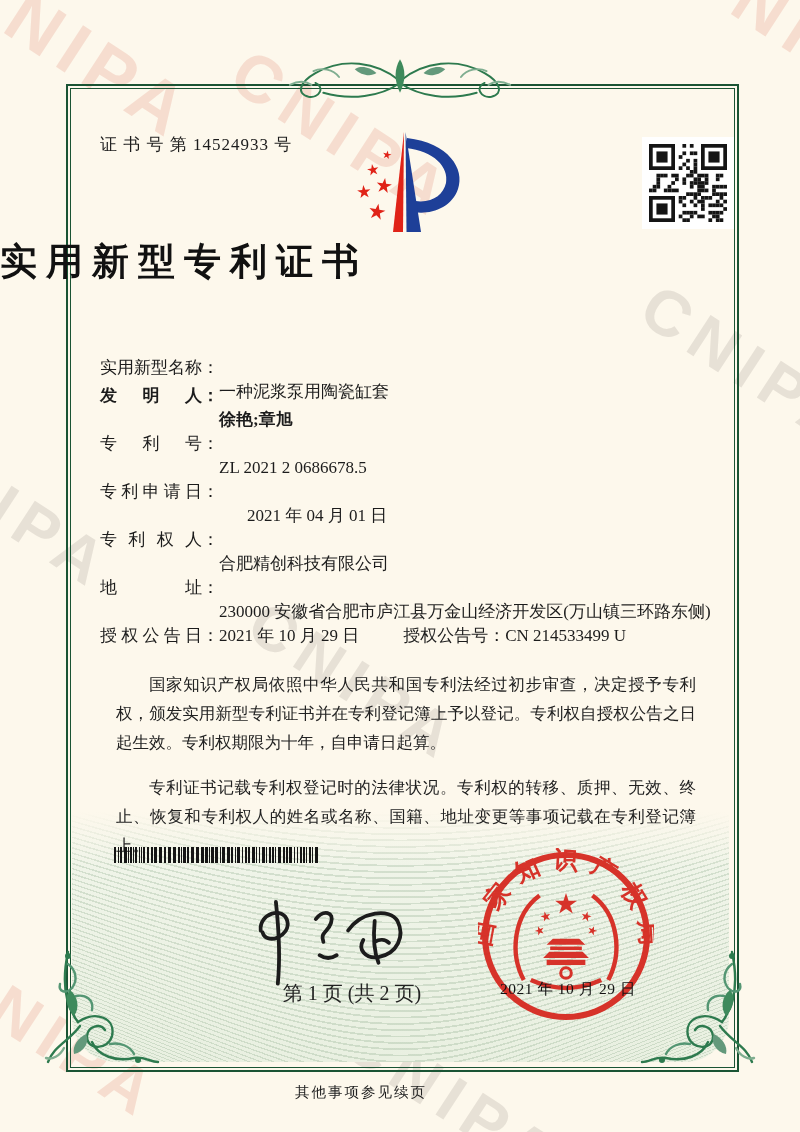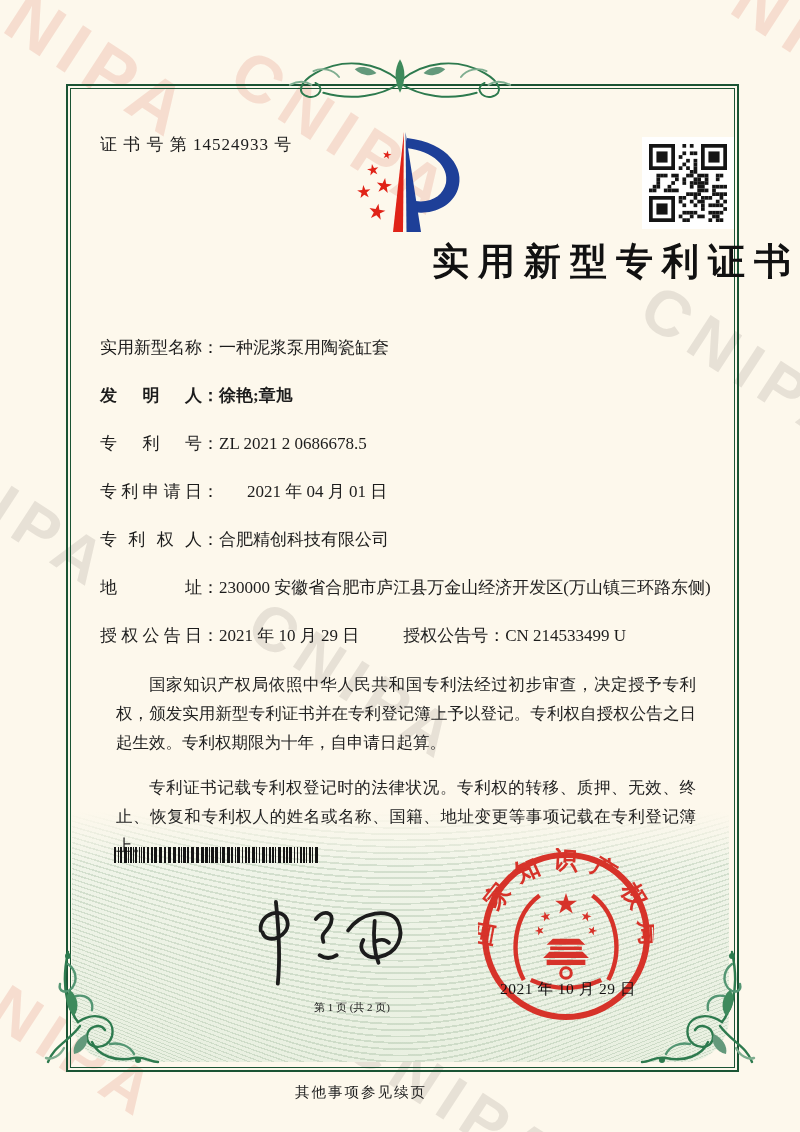--- a/index.html
+++ b/index.html
@@ -40,49 +40,49 @@
   .orn{position:absolute;z-index:3;pointer-events:none;}
   .orn-top{left:282px;top:47px;width:236px;height:64px;}
   .orn-bl{left:40px;top:950px;width:125px;height:125px;}
   .orn-br{left:635px;top:950px;width:125px;height:125px;transform:scaleX(-1);}
 
   
   .cert-no{position:absolute;left:100px;top:133px;font-size:17px;letter-spacing:1px;z-index:2;}
   .logo{position:absolute;left:331px;top:126px;width:148px;height:112px;z-index:2;}
   .qrbox{position:absolute;left:642px;top:137px;width:92px;height:92px;background:#ffffff;z-index:2;}
   .qrbox svg{position:absolute;left:7px;top:7px;}
-  .title{position:absolute;left:0;right:0;top:237px;text-align:right;
+  .title{position:absolute;left:0;right:0;top:237px;text-align:left;
          font-size:37px;font-weight:700;letter-spacing:9px;color:#111;z-index:2;}
 
   
   .frow{position:absolute;left:100px;right:86px;display:flex;align-items:flex-start;
         font-size:17px;line-height:26px;z-index:2;}
   .flabel{white-space:pre;flex:none;}
-  .fvalue{flex:1;}
-  .r0{top:335px;} .r1{top:383px;font-weight:bold;} .r2{top:431px;} .r3{top:479px;gap:28px;}
+  .fvalue{flex:1;margin-top:24px;}
+  .r0{top:355px;} .r1{top:383px;font-weight:bold;} .r2{top:431px;} .r3{top:479px;gap:28px;}
   .r4{top:527px;} .r5{top:575px;} .r6{top:623px;}
   .grant2{margin-left:44px;white-space:nowrap;}
 
   
   .paras{position:absolute;left:100px;right:88px;top:654px;z-index:2;
          font-size:16.5px;line-height:29px;text-align:justify;color:#222;}
   .paras p{margin:16px;text-indent:2em;}
 
   
   .barcode{position:absolute;left:114px;top:847px;z-index:2;}
   .signer{position:absolute;left:112px;top:916px;z-index:2;
           font-family:"Liberation Sans","DejaVu Sans",sans-serif;
           font-size:16px;font-weight:600;letter-spacing:3px;color:#222;}
   .signer div{margin-bottom:13px;}
   .signature{position:absolute;left:236px;top:890px;width:190px;height:100px;z-index:2;}
   .seal{position:absolute;left:478px;top:848px;width:176px;height:176px;z-index:3;opacity:.94;}
   .seal-date{position:absolute;left:482px;top:979px;width:172px;text-align:center;
              font-size:15.5px;color:#121212;z-index:4;letter-spacing:.5px;}
-  .page-foot{position:absolute;left:252px;top:1000px;width:200px;text-align:center;
-             font-size:11px;z-index:2;color:#222;}
+  .page-foot{position:absolute;left:252px;top:980px;width:200px;text-align:center;
+             font-size:20px;z-index:2;color:#222;}
   .cont-note{position:absolute;left:261px;top:1083px;width:200px;text-align:center;
              font-size:14.5px;letter-spacing:2px;z-index:2;color:#222;}
 </style>
 </head>
 <body>
 
 <div class="page">
 
   <span class="wm pink wm1">CNIPA</span>
   <span class="wm pink wm2">CNIPA</span>

